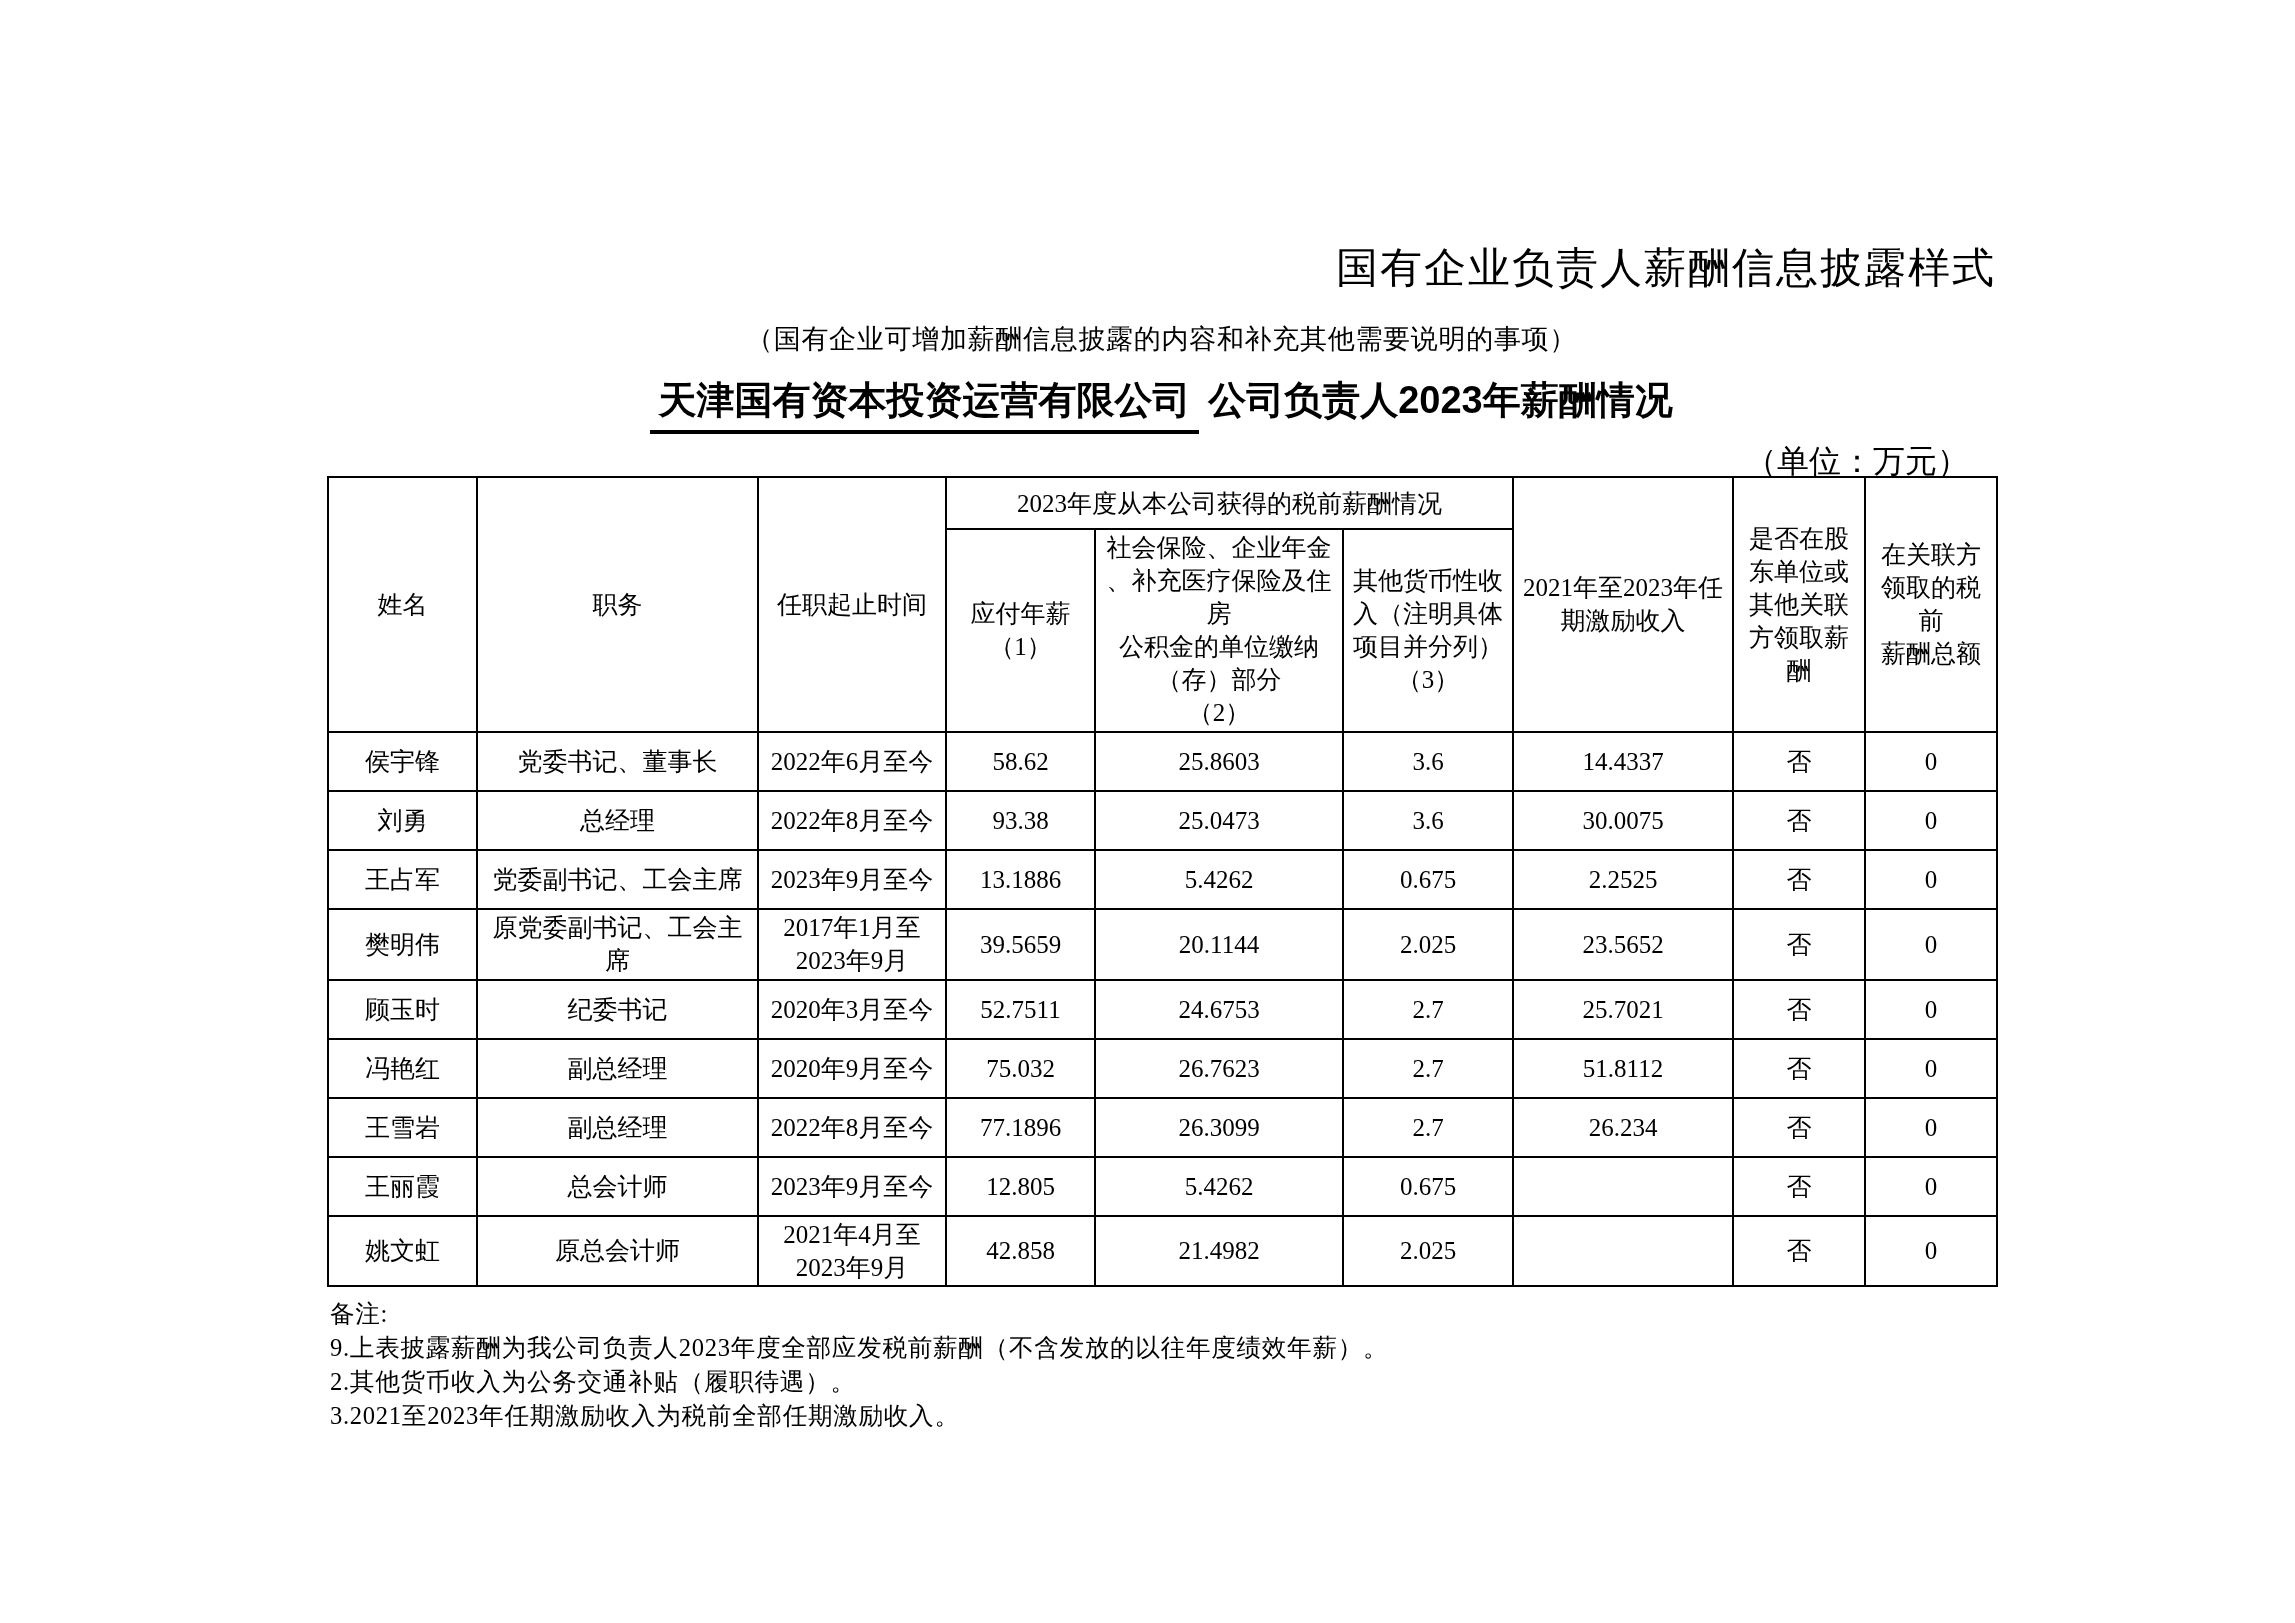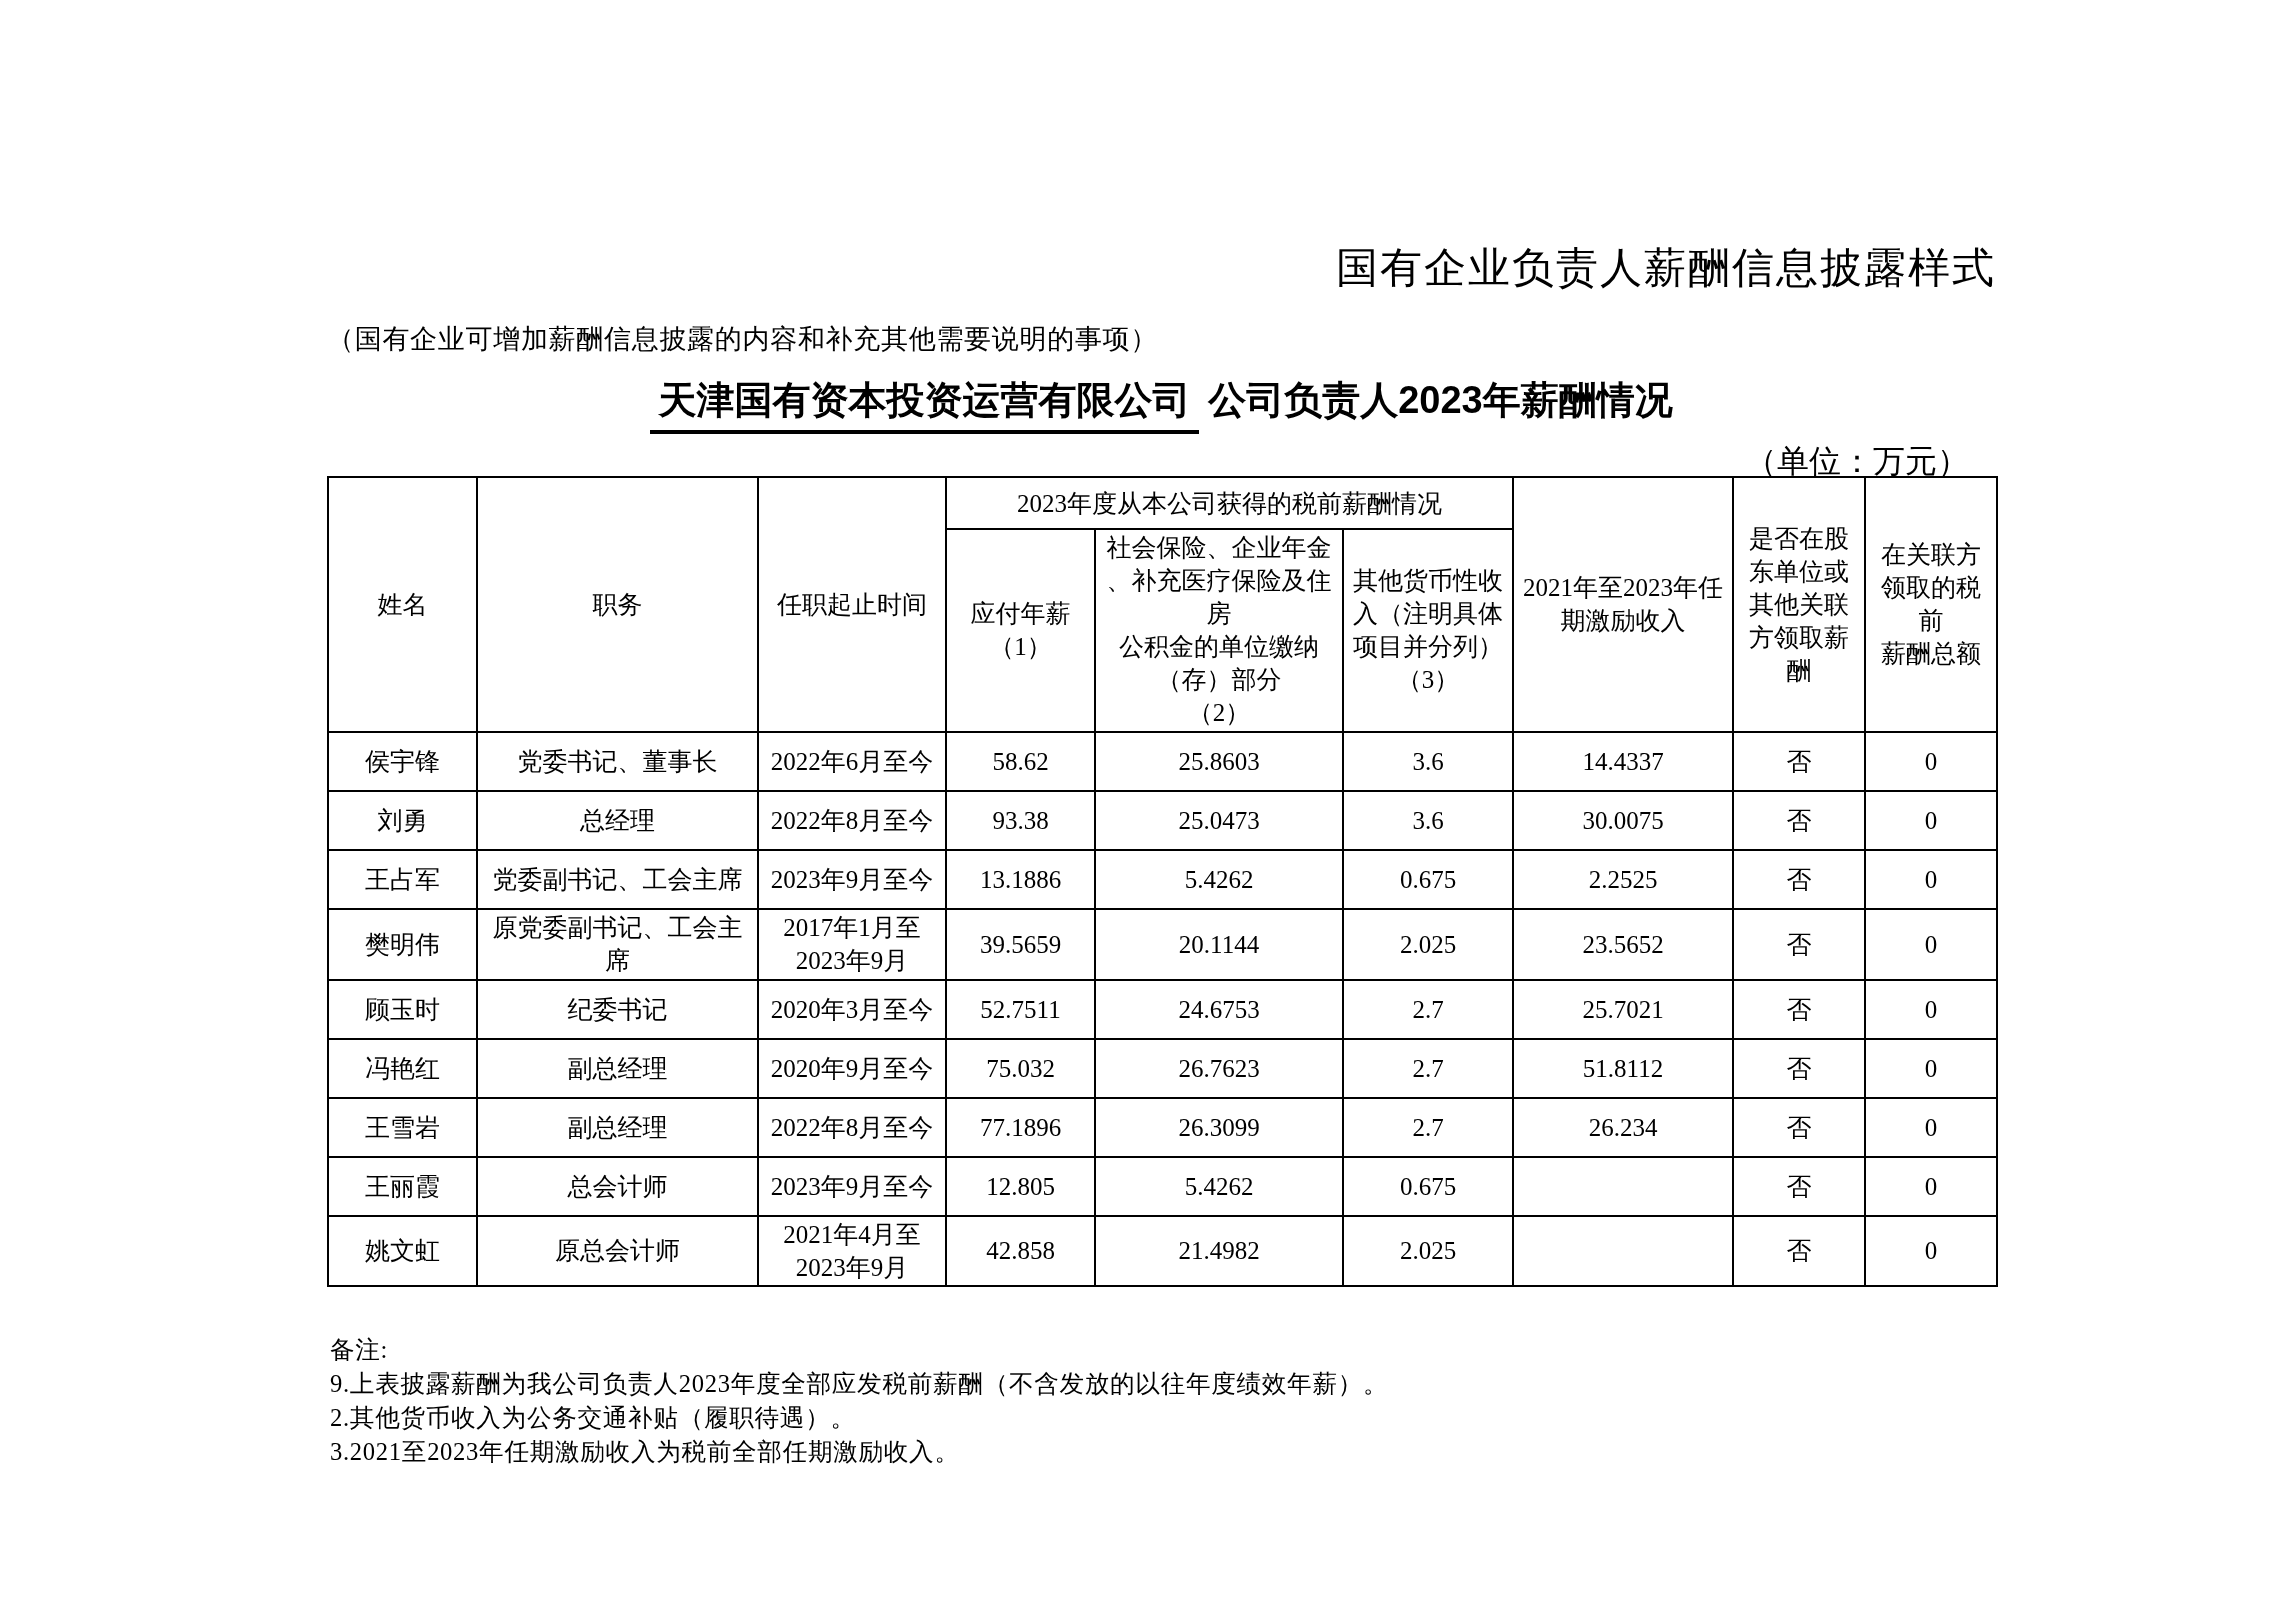--- a/index.html
+++ b/index.html
@@ -11,21 +11,21 @@
   }
   .page { position: relative; width: 2295px; height: 1623px; background: #fff; overflow: hidden; }
 
   .doc-title {
     position: absolute; left: 327px; width: 1669px; top: 240px;
     text-align: right; font-size: 42px; letter-spacing: 2px;
     font-weight: 500;
   }
   .doc-subtitle {
     position: absolute; left: 327px; width: 1669px; top: 321px;
-    font-size: 27px; letter-spacing: 0.7px;
+    text-align: center; font-size: 27px; letter-spacing: 0.7px;
   }
   .company-line {
     position: absolute; left: 327px; width: 1669px; top: 375px;
     text-align: center; font-size: 38px; font-weight: bold;
     font-family: "Liberation Sans", "DejaVu Sans", sans-serif;
   }
   .company-line .underlined {
     display: inline-block;
     border-bottom: 4.1px solid #000;
     padding: 0 8.2px 4.1px 8.2px;
@@ -60,21 +60,20 @@
   }
   thead tr.h1 { height: 52px; }
   thead tr.h2 { height: 169px; }
   tbody tr { height: 59px; padding-left: 32px; }
   tbody tr.tall { height: 70px; }
 
   .notes {
     position: absolute; left: 330px; top: 1297px;
     font-size: 24.6px; line-height: 34px;
     letter-spacing: 0.7px;
-    margin-top: 36px;
   }
   .notes div { white-space: pre-line; }
 </style>
 </head>
 <body>
 
 <div class="page">
 
   <div class="doc-title">国有企业负责人薪酬信息披露样式</div>
 

